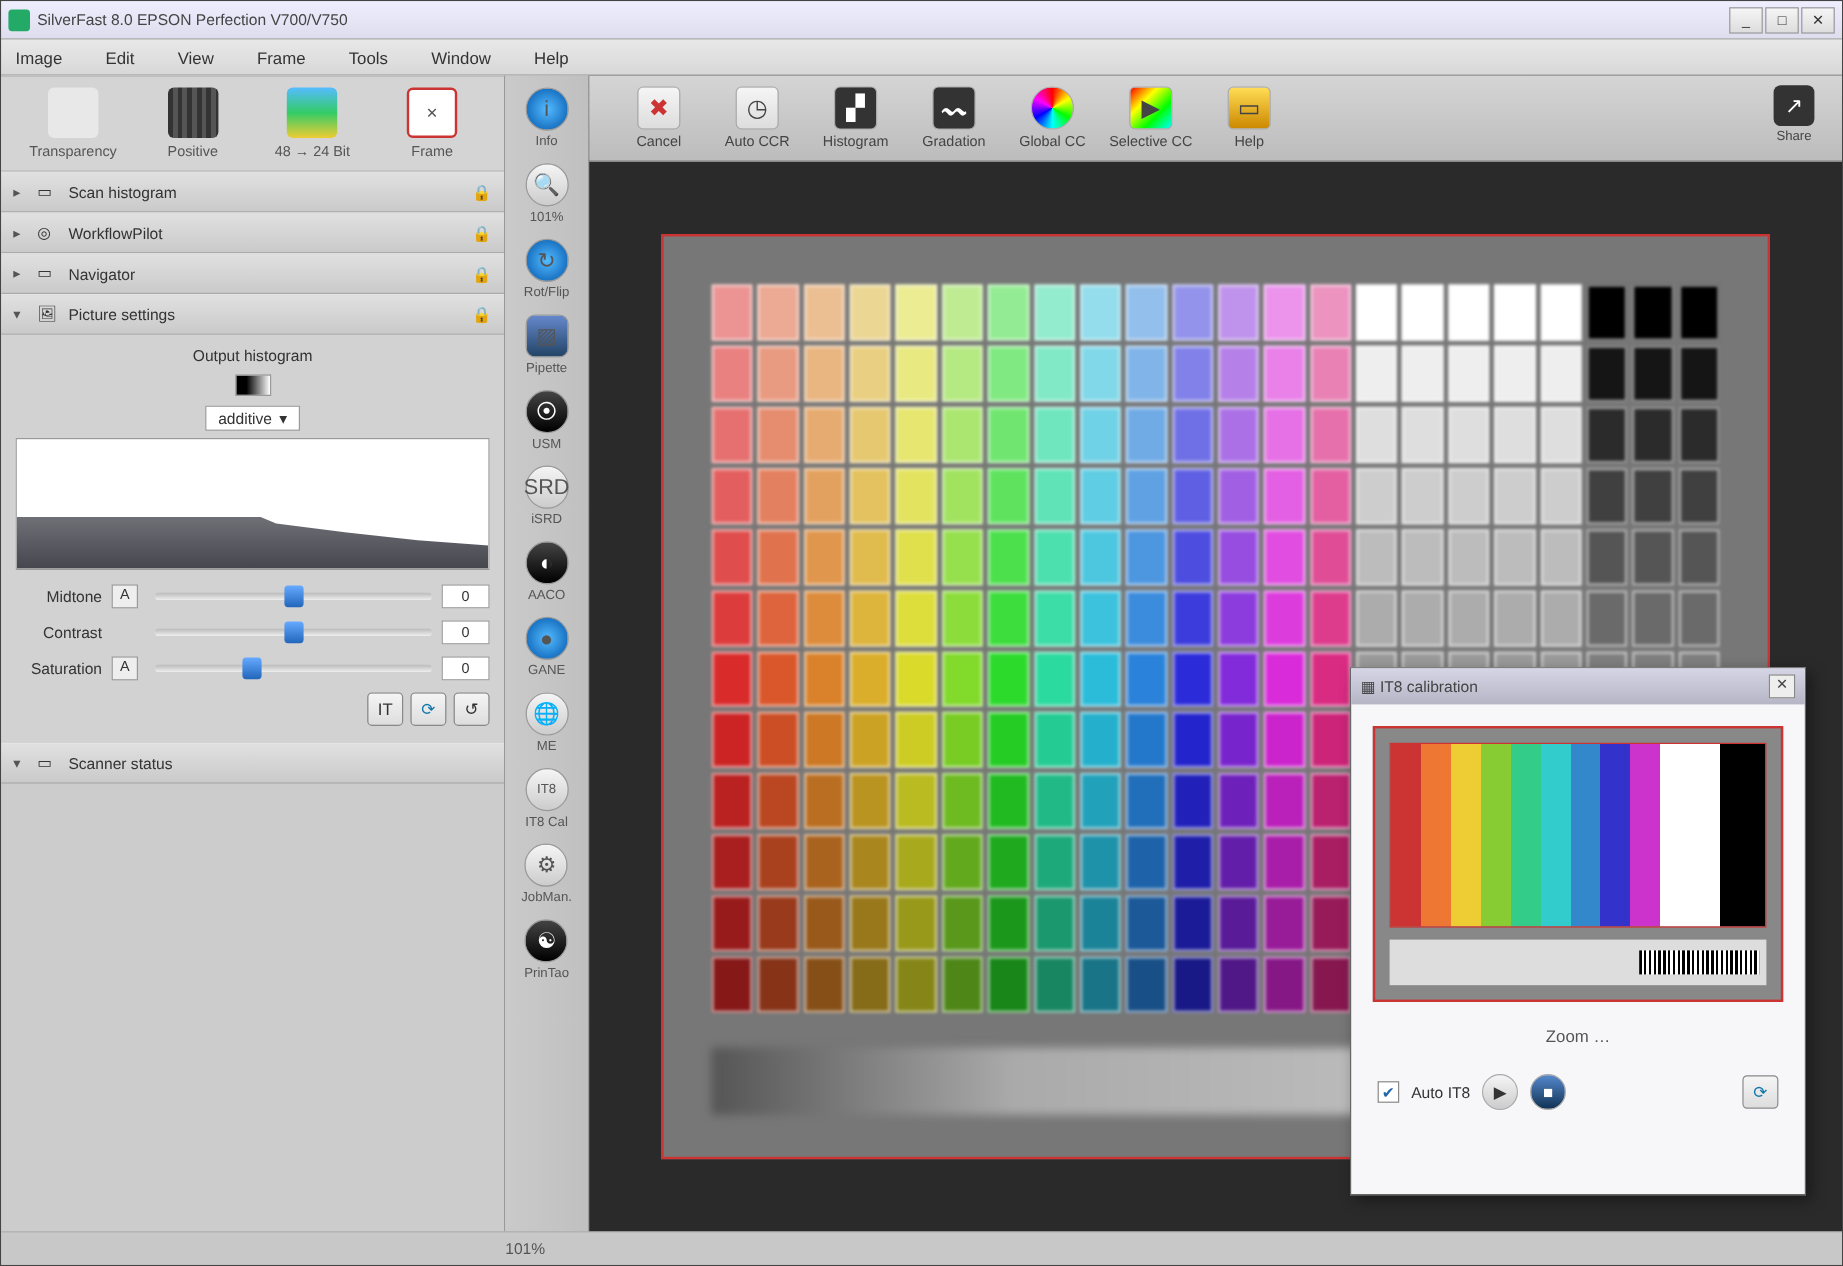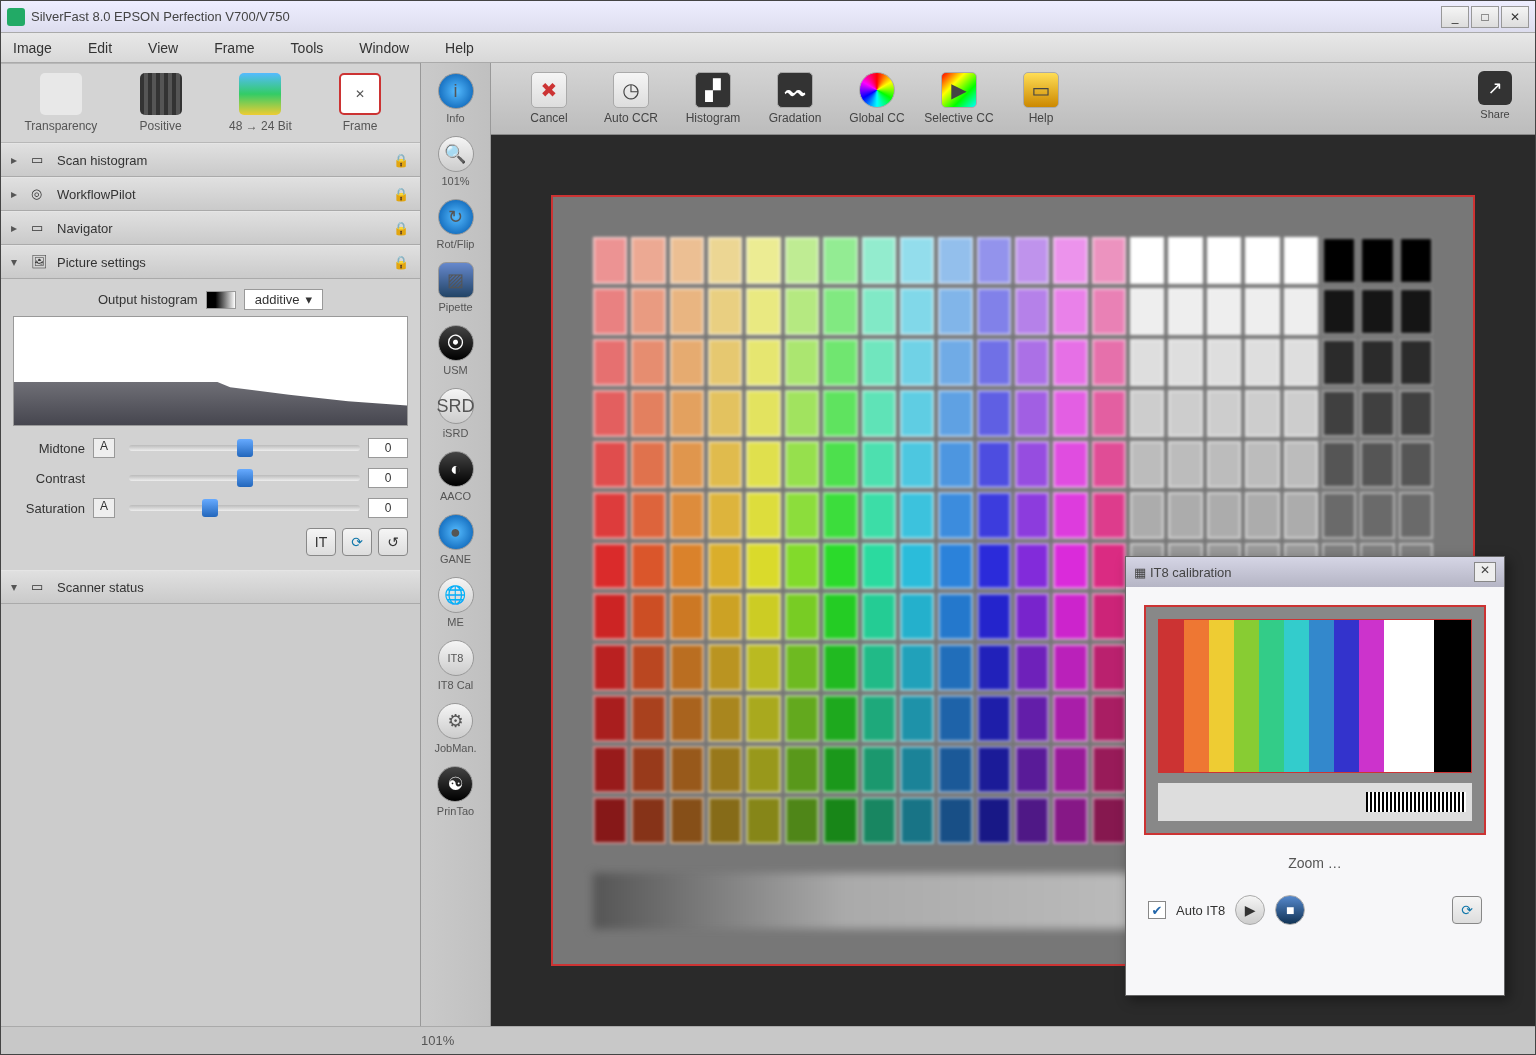--- a/index.html
+++ b/index.html
@@ -24,21 +24,21 @@
 .mode-row { height:80px; background:#d4d4d4; display:flex; align-items:center; justify-content:space-around; padding:0 10px; border-top:1px solid #b8b8b8; border-bottom:1px solid #b8b8b8; }
 .mode-btn { display:flex; flex-direction:column; align-items:center; font-size:12px; color:#555; width:80px; text-align:center; }
 .mode-btn .mico { width:42px; height:42px; border-radius:5px; background:#fff; margin-bottom:4px; display:flex; align-items:center; justify-content:center; }
 .mode-btn.selected .mico { border:2px solid #c33; }
 .accordion { flex:1; overflow:auto; }
 .accordion-header { height:34px; background:linear-gradient(#e0e0e0,#cacaca); border-top:1px solid #e5e5e5; border-bottom:1px solid #aaa; display:flex; align-items:center; padding:0 10px; gap:8px; font-size:13px; }
 .acc-chevron { font-size:12px; color:#555; width:12px; }
 .acc-icon { width:18px; height:16px; }
 .acc-lock { margin-left:auto; font-size:13px; color:#666; }
 .picture-body { background:#d2d2d2; padding:10px 12px 14px; }
-.hist-row { display:flex; align-items:center; justify-content:center; gap:8px; font-size:13px; margin-bottom:6px; }
+.hist-row { display:flex; align-items:center; justify-content:flex-start; gap:8px; font-size:13px; margin-bottom:6px;flex-direction:column; }
 .hist-mini { width:30px; height:18px; border:1px solid #999; background:linear-gradient(90deg,#000 30%,#fff); }
 .hist-select { border:1px solid #999; background:#fff; padding:2px 10px; font-size:13px; display:flex; align-items:center; gap:6px; }
 .histogram-box { height:110px; background:#fff; border:1px solid #999; margin-bottom:12px; position:relative; overflow:hidden; }
 .histogram-curve { position:absolute; bottom:0; left:0; right:0; height:100%; background:linear-gradient(0deg,rgba(50,50,60,0.9),rgba(50,50,60,0.7) 40%,transparent 40%); clip-path:polygon(0% 60%, 10% 45%, 20% 20%, 30% 5%, 38% 25%, 45% 50%, 55% 65%, 70% 72%, 85% 78%, 100% 82%, 100% 100%, 0% 100%); }
 .slider-row { display:flex; align-items:center; margin:10px 0; font-size:13px; }
 .slider-label { width:80px; text-align:right; padding-right:8px; }
 .slider-a { width:22px; height:20px; border:1px solid #999; background:#eee; text-align:center; font-size:12px; margin-right:6px; }
 .slider-track { flex:1; height:6px; background:linear-gradient(#bbb,#eee); border-radius:3px; position:relative; margin:0 8px; }
 .slider-thumb { position:absolute; top:-6px; width:16px; height:18px; background:linear-gradient(#6af,#26b); border-radius:3px; transform:translateX(-50%); }
 .slider-val { width:40px; border:1px solid #999; background:#fff; text-align:center; font-size:12px; padding:2px 0; }

